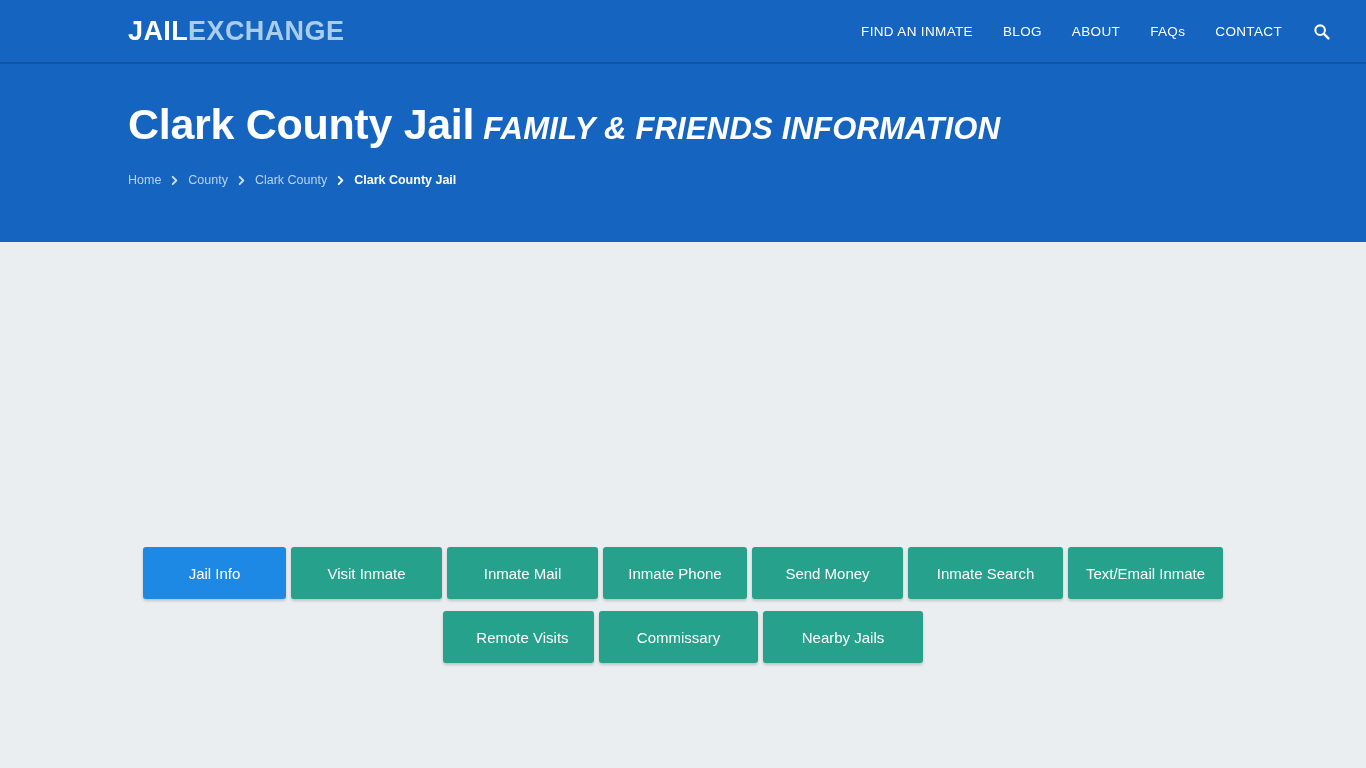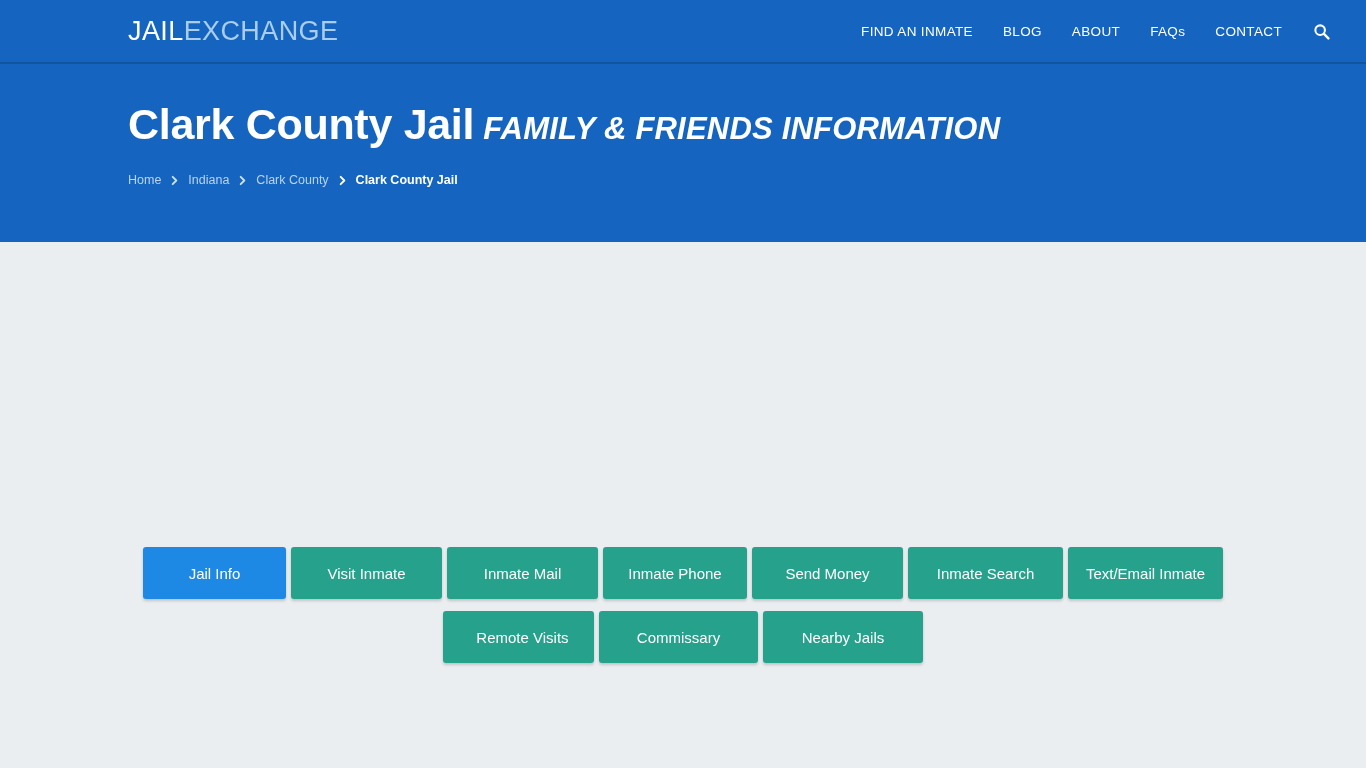--- a/index.html
+++ b/index.html
@@ -24,21 +24,21 @@
     height: 64px;
     background: #1565c0;
     border-bottom: 2px solid #10559f;
     display: flex;
     align-items: center;
     padding: 0 26px 0 128px;
   }
 
   .logo {
     font-size: 27px;
-    font-weight: normal;
+    font-weight: bold;
     letter-spacing: 0.4px;
     line-height: 1;
     white-space: nowrap;
     user-select: none;
   }
   .logo .logo-jail { color: #ffffff; }
   .logo .logo-exchange { color: #a9cdeb; }
 
   .mainnav {
     margin-left: auto;
@@ -204,21 +204,21 @@
     <span class="title-main">Clark County Jail</span><span class="title-sub">FAMILY &amp; FRIENDS INFORMATION</span>
   </h1>
 
   <div class="breadcrumb">
     <a href="#">Home</a>
     <span class="crumb-sep">
       <svg width="11" height="11" viewBox="0 0 12 12" fill="none" aria-hidden="true">
         <path d="M4 2 L8 6 L4 10" stroke="#cfe0f2" stroke-width="2" stroke-linecap="round" stroke-linejoin="round"></path>
       </svg>
     </span>
-    <a href="#">Indiana</a>
+    <a href="#">County</a>
     <span class="crumb-sep">
       <svg width="11" height="11" viewBox="0 0 12 12" fill="none" aria-hidden="true">
         <path d="M4 2 L8 6 L4 10" stroke="#cfe0f2" stroke-width="2" stroke-linecap="round" stroke-linejoin="round"></path>
       </svg>
     </span>
     <a href="#">Clark County</a>
     <span class="crumb-sep">
       <svg width="11" height="11" viewBox="0 0 12 12" fill="none" aria-hidden="true">
         <path d="M4 2 L8 6 L4 10" stroke="#ffffff" stroke-width="2" stroke-linecap="round" stroke-linejoin="round"></path>
       </svg>

